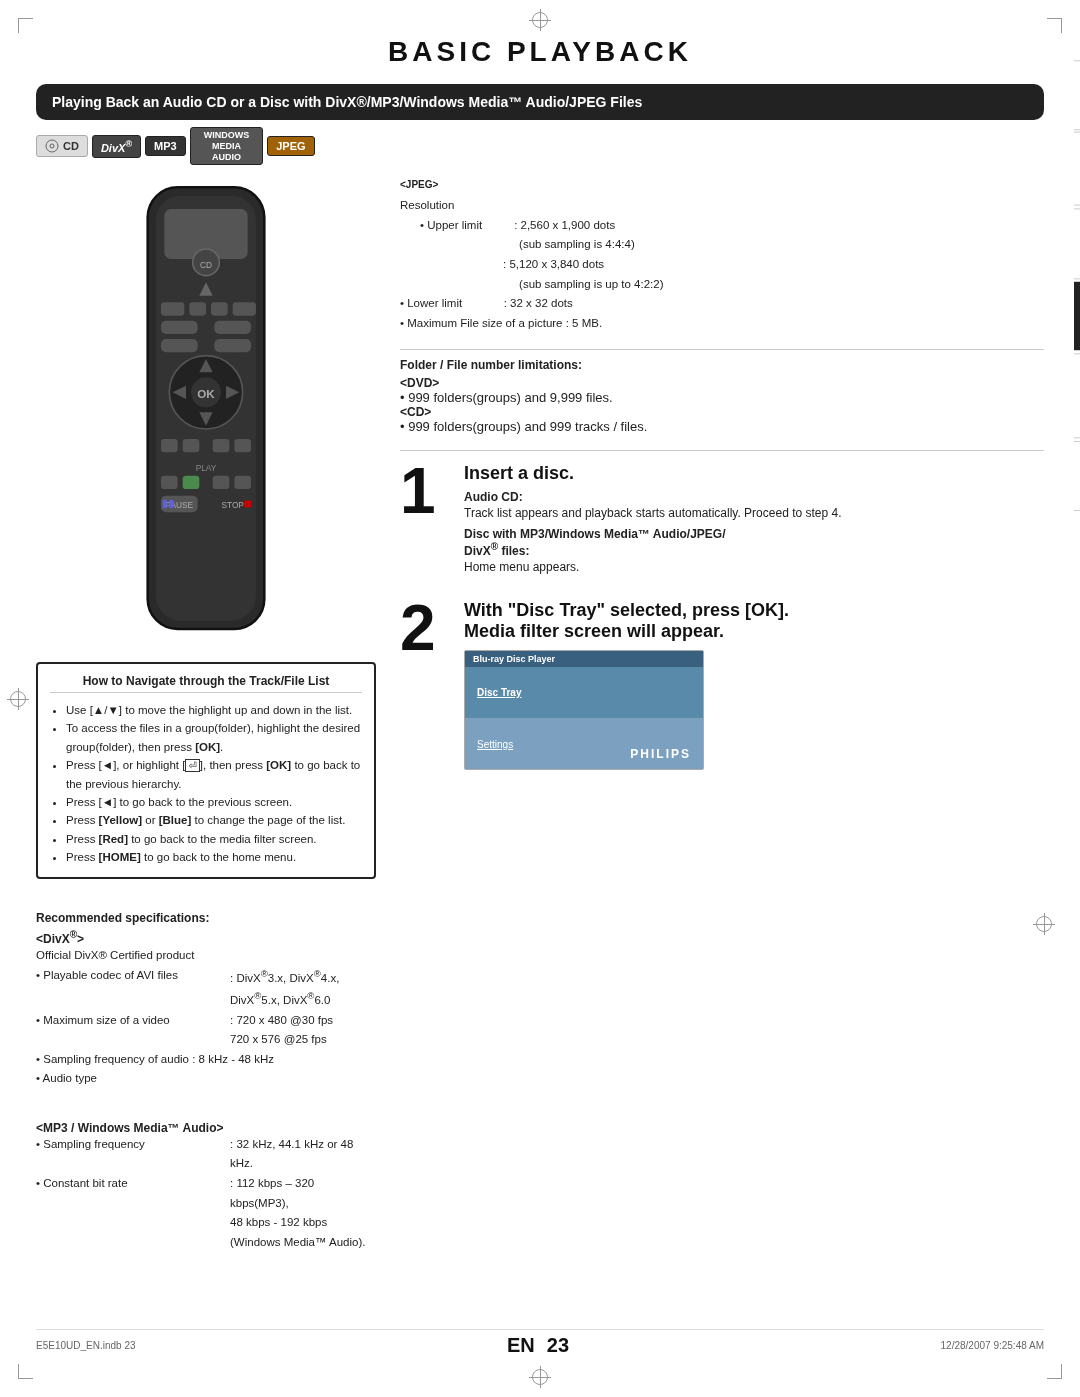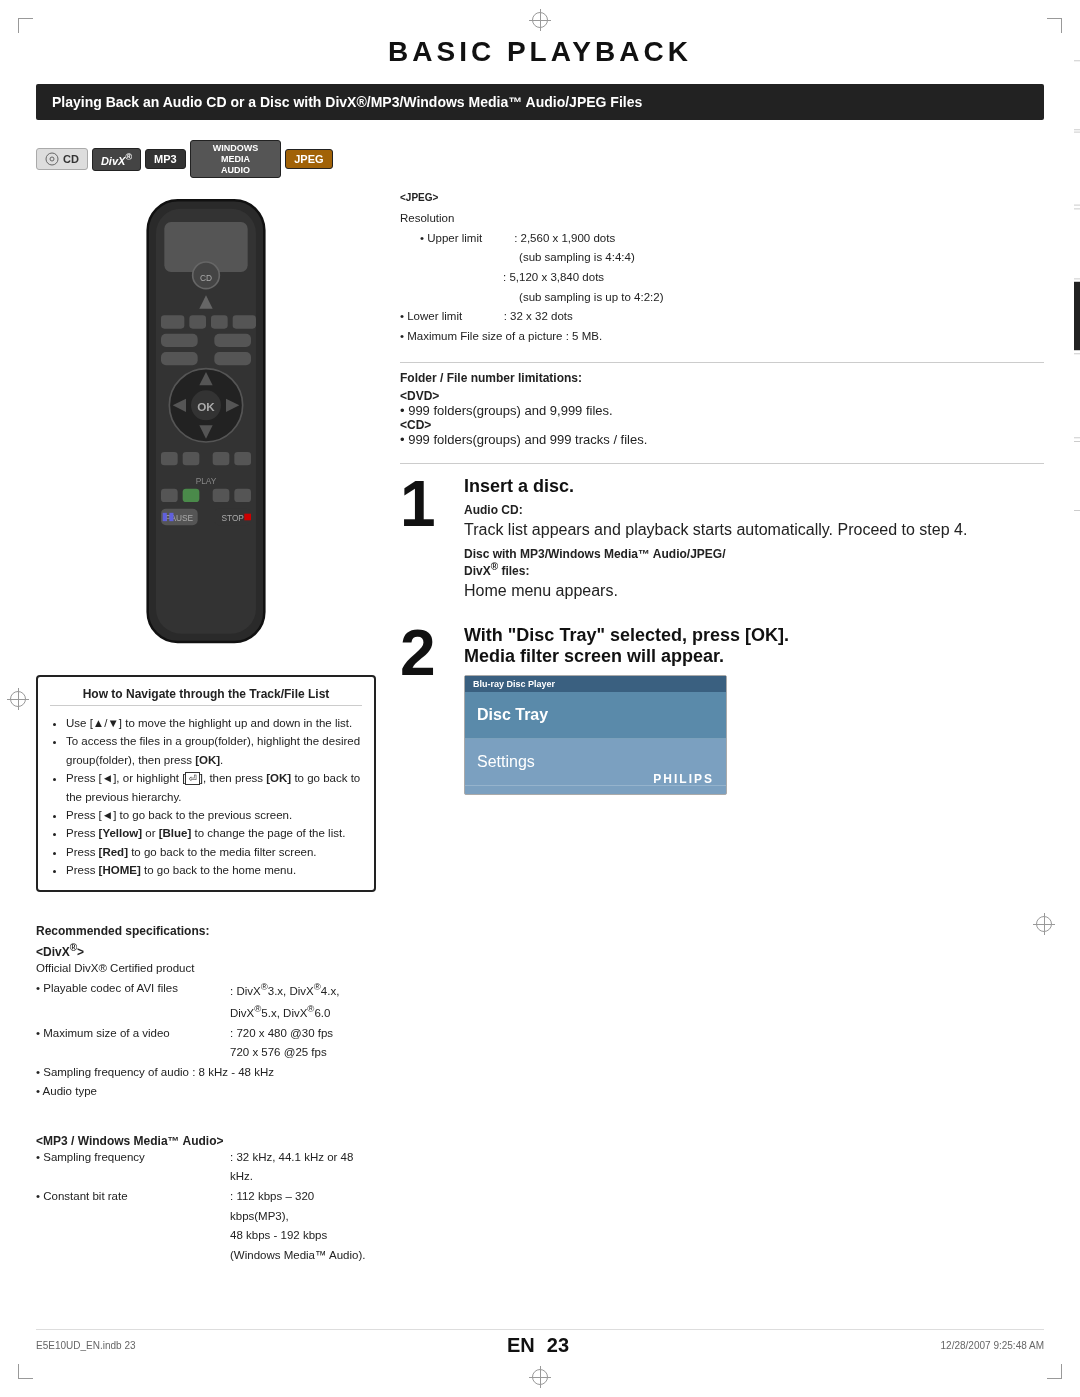--- a/index.html
+++ b/index.html
@@ -127,22 +127,22 @@
       color: #111;
     }
 
     
     .section-heading-box {
       background: #222;
       color: #fff;
       font-size: 14px;
       font-weight: bold;
       padding: 10px 16px;
-      margin-bottom: 20px;
-      border-radius: 2px;
+      margin-bottom: 7px;
+      border-radius: 10px;
     }
 
     
     .format-badges {
       display: flex;
       align-items: center;
       gap: 4px;
       margin-bottom: 14px;
     }
 
@@ -157,21 +157,21 @@
     }
     .badge.cd {
       background: #ddd;
       border-color: #aaa;
       display: flex;
       align-items: center;
       gap: 4px;
     }
     .badge.divx { background: #444; color: #fff; border-color: #222; font-style: italic; }
     .badge.mp3 { background: #333; color: #fff; border-color: #222; }
-    .badge.windows-media { background: #555; color: #fff; border-color: #222; font-size: 9px; text-align: center; line-height: 1.2; padding: 2px 22px; }
+    .badge.windows-media { background: #555; color: #fff; border-color: #222; font-size: 9px; text-align: center; line-height: 1.2; padding: 2px 13px; }
     .badge.jpeg { background: #a16207; color: #fff; border-color: #222; }
 
     
     .two-col {
       display: flex;
       gap: 24px;
     }
 
     .left-col {
       width: 340px;
@@ -309,54 +309,55 @@
       color: #111;
       margin-bottom: 6px;
     }
 
     .step-content .sub-label {
       font-weight: bold;
       font-size: 12px;
     }
 
     .step-content p {
-      font-size: 16px;
+      font-size: 12px;
       line-height: 1.6;
       margin-bottom: 4px;
     }
 
     
     .screen-area {
       display: flex;
       justify-content: flex-start;
       margin-top: 8px;
     }
 
     .bluray-screen {
-      width: 263px;
+      width: 240px;
       height: 120px;
       border: 1px solid #aaa;
       background: #7ba0c0;
       position: relative;
       border-radius: 2px;
     }
 
     .screen-header {
       background: #3a6080;
       color: #fff;
       font-size: 9px;
       padding: 3px 8px;
       font-weight: bold;
     }
 
     .screen-menu-item {
-      padding: 14px 12px;
-      font-size: 16px;
+      padding: 20px 12px;
+      font-size: 10px;
       color: #fff;
       border-bottom: 1px solid rgba(255,255,255,0.2);
+      text-decoration: underline;
     }
 
     .screen-menu-item.selected {
       background: #5a8aaa;
       font-weight: bold;
     }
 
     .screen-logo {
       position: absolute;
       bottom: 8px;

